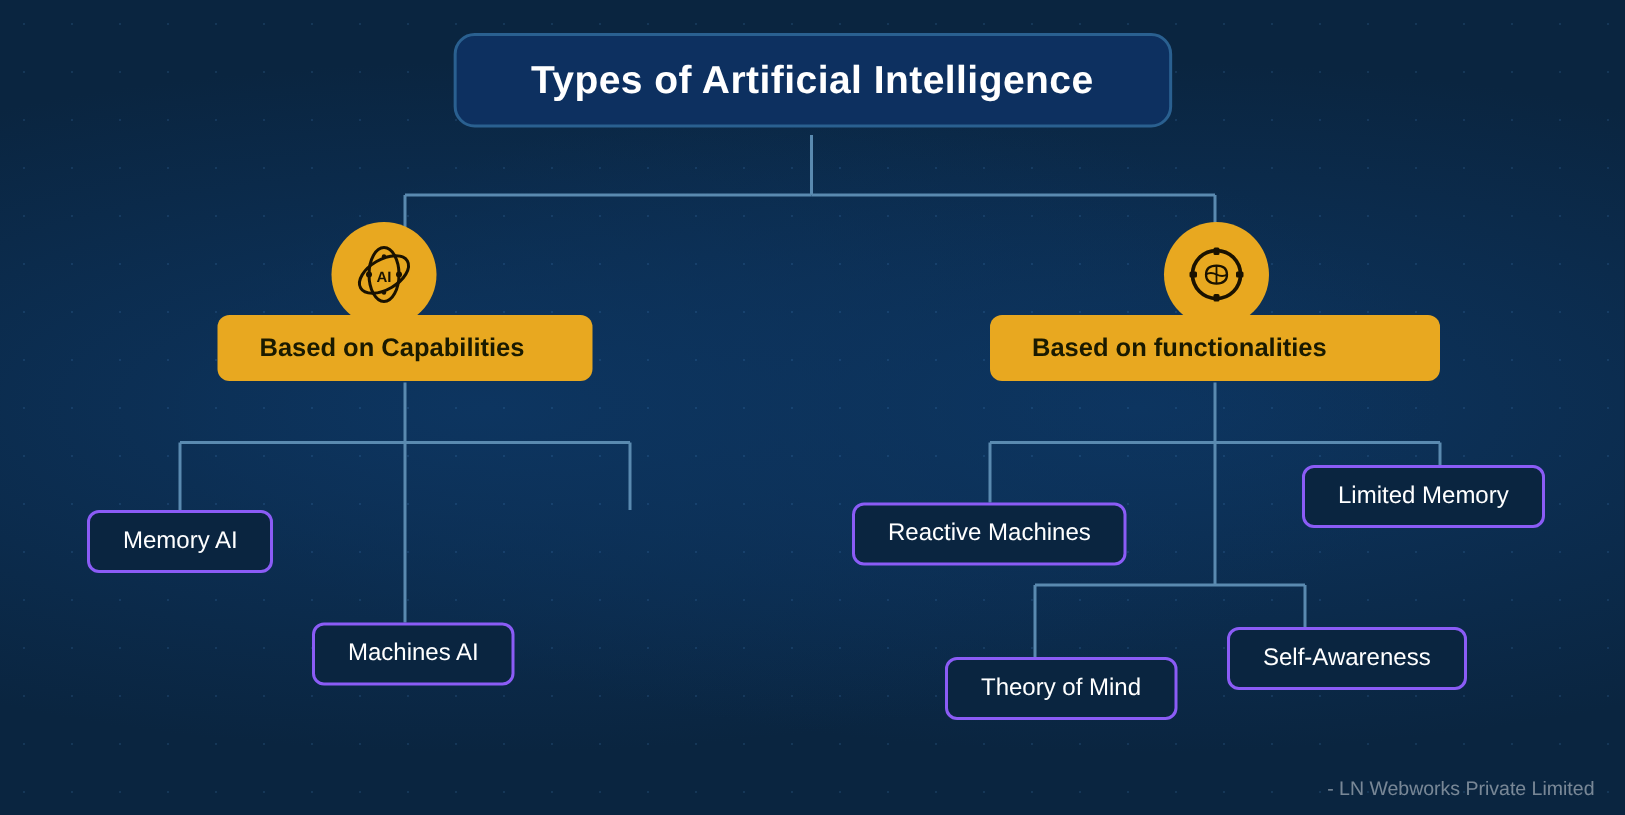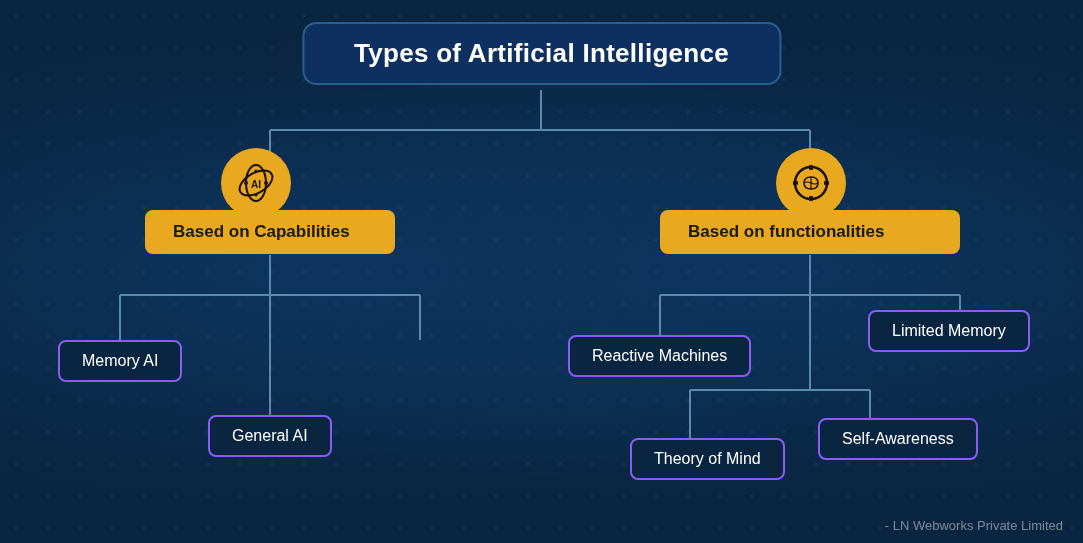--- a/index.html
+++ b/index.html
@@ -185,21 +185,21 @@
 
   <div class="category-pill" style="left:660px; top:210px; width:300px;">
     <span>Based on functionalities</span>
   </div>
 
   <div class="leaf-box" style="left:58px; top:340px;">
     <span>Memory AI</span>
   </div>
 
   <div class="leaf-box" style="left:208px; top:415px;">
-    <span>General AI</span>
+    <span>Machines AI</span>
   </div>
 
 
   <div class="leaf-box" style="left:568px; top:335px;">
     <span>Reactive Machines</span>
   </div>
 
   <div class="leaf-box" style="left:868px; top:310px;">
     <span>Limited Memory</span>
   </div>

